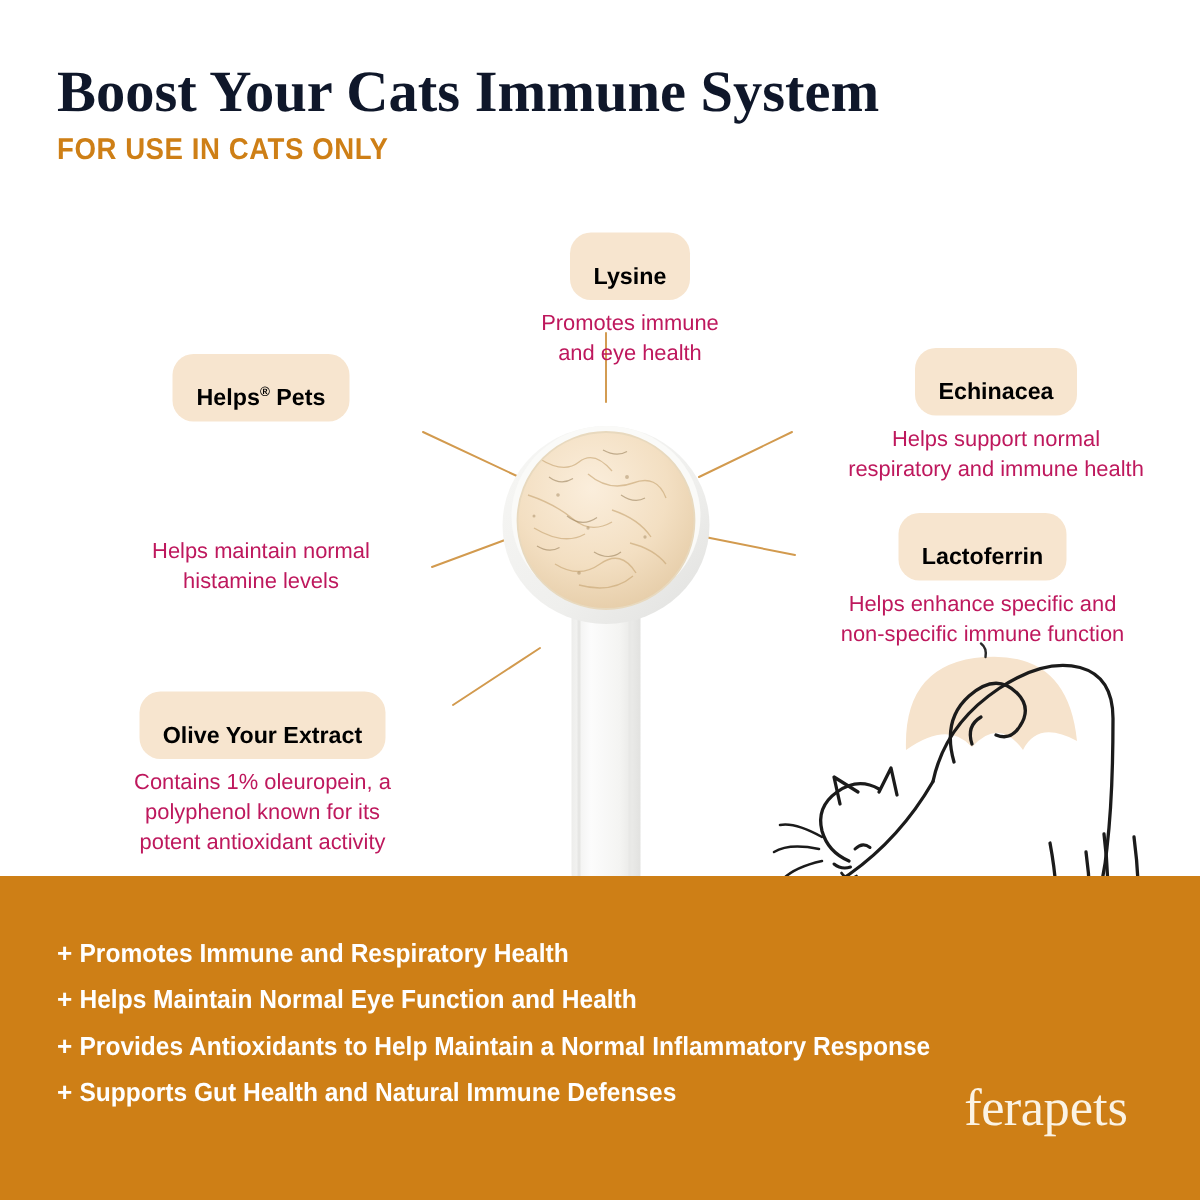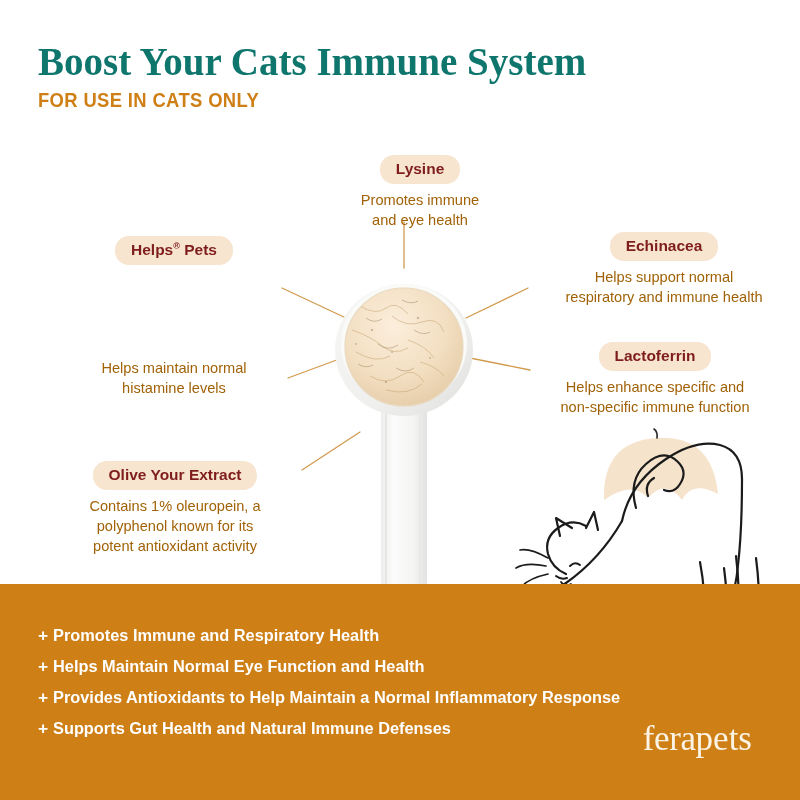--- a/index.html
+++ b/index.html
@@ -26,21 +26,21 @@
     position: absolute;
     left: 38px;
     top: 40px;
     width: 700px;
   }
   .title {
     font-family: "Liberation Serif", "DejaVu Serif", serif;
     font-weight: bold;
     font-size: 39px;
     line-height: 44px;
-    color: #0f766e;
+    color: #0f172a;
     letter-spacing: 0px;
     white-space: nowrap;
   }
   .subtitle {
     margin-top: 4px;
     font-family: "Liberation Sans Narrow", "Liberation Sans", sans-serif;
     font-weight: bold;
     font-size: 20px;
     line-height: 24px;
     letter-spacing: 0.4px;
@@ -51,36 +51,36 @@
   }
 
   
   .callout {
     position: absolute;
     text-align: center;
   }
   .pill {
     display: inline-block;
     background: #F7E5CF;
-    color: #7f1d1d;
+    color: #000000;
     font-weight: bold;
     font-size: 15.5px;
     line-height: 18px;
-    padding: 5px 16px 6px 16px;
+    padding: 21px 16px 6px 16px;
     border-radius: 14px;
     white-space: nowrap;
   }
   .pill sup {
     font-size: 9px;
     vertical-align: super;
     line-height: 0;
   }
   .desc {
     margin-top: 6px;
-    color: #a16207;
+    color: #be185d;
     font-size: 14.6px;
     line-height: 20px;
     white-space: pre-line;
   }
 
   
   #callout-lysine      { left: 318px; top: 155px; width: 204px; }
   #callout-epicor      { left: 60px;  top: 236px; width: 228px; }
   #callout-quercetin   { left: 62px;  top: 352px; width: 224px; }
   #callout-olive       { left: 52px;  top: 461px; width: 246px; }

